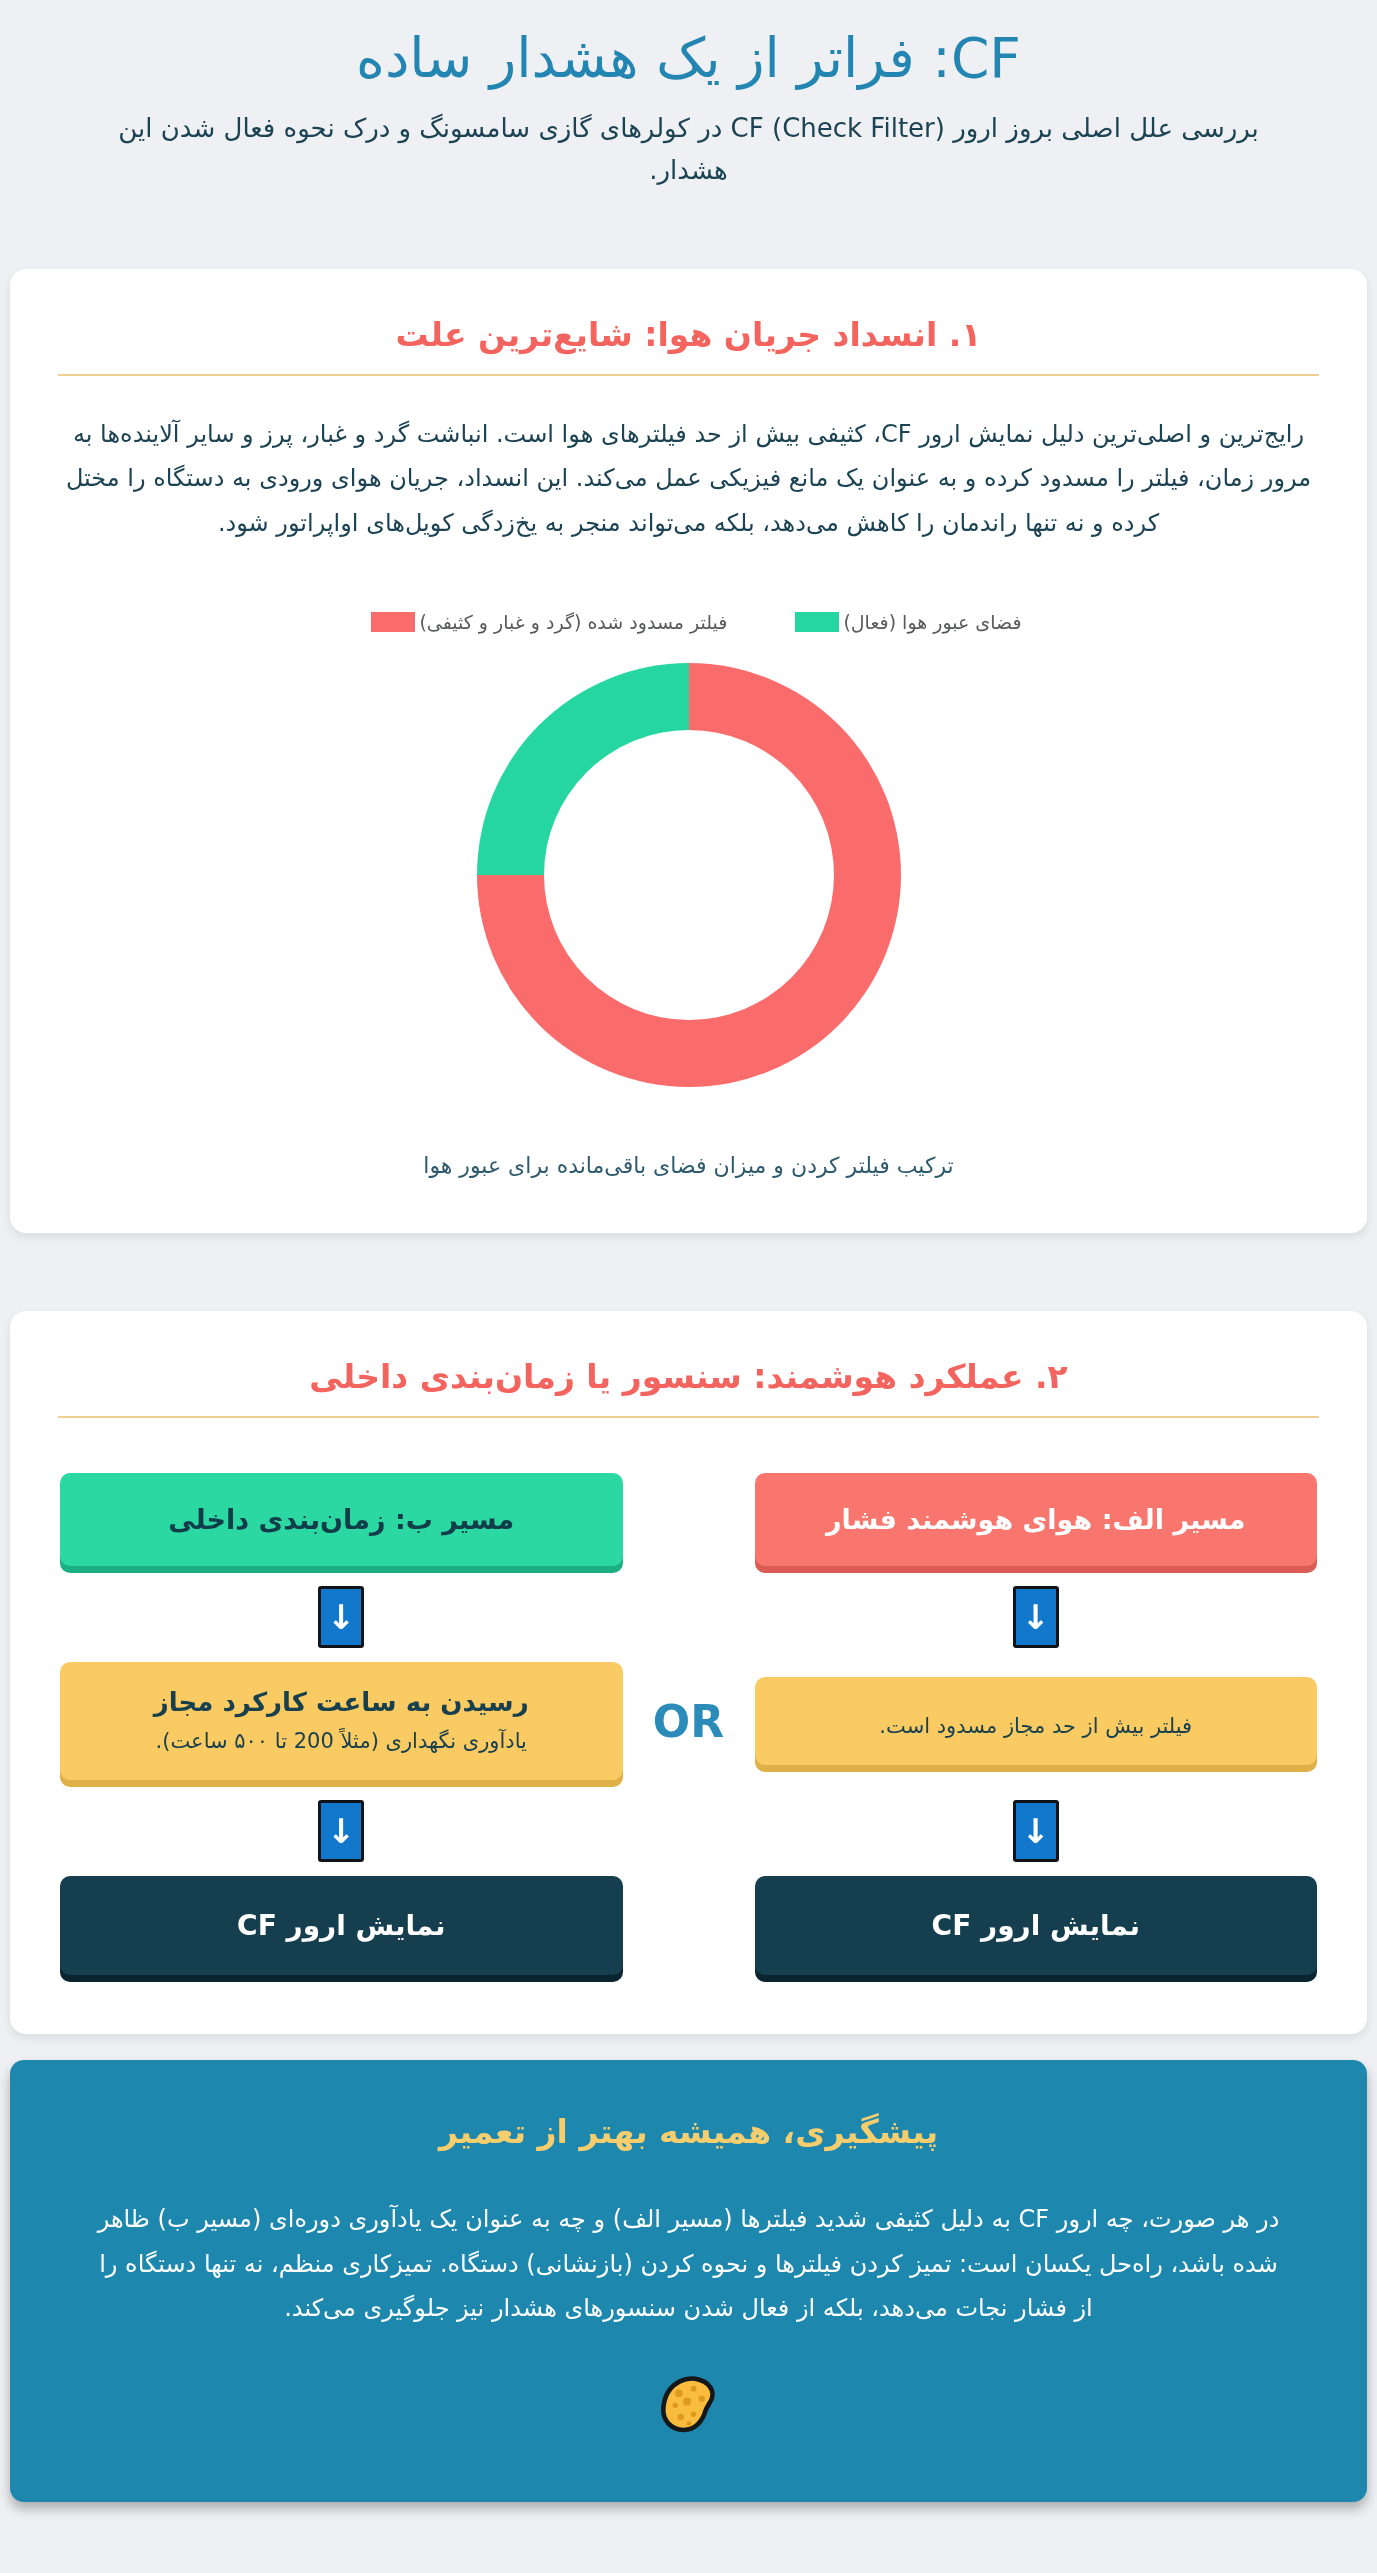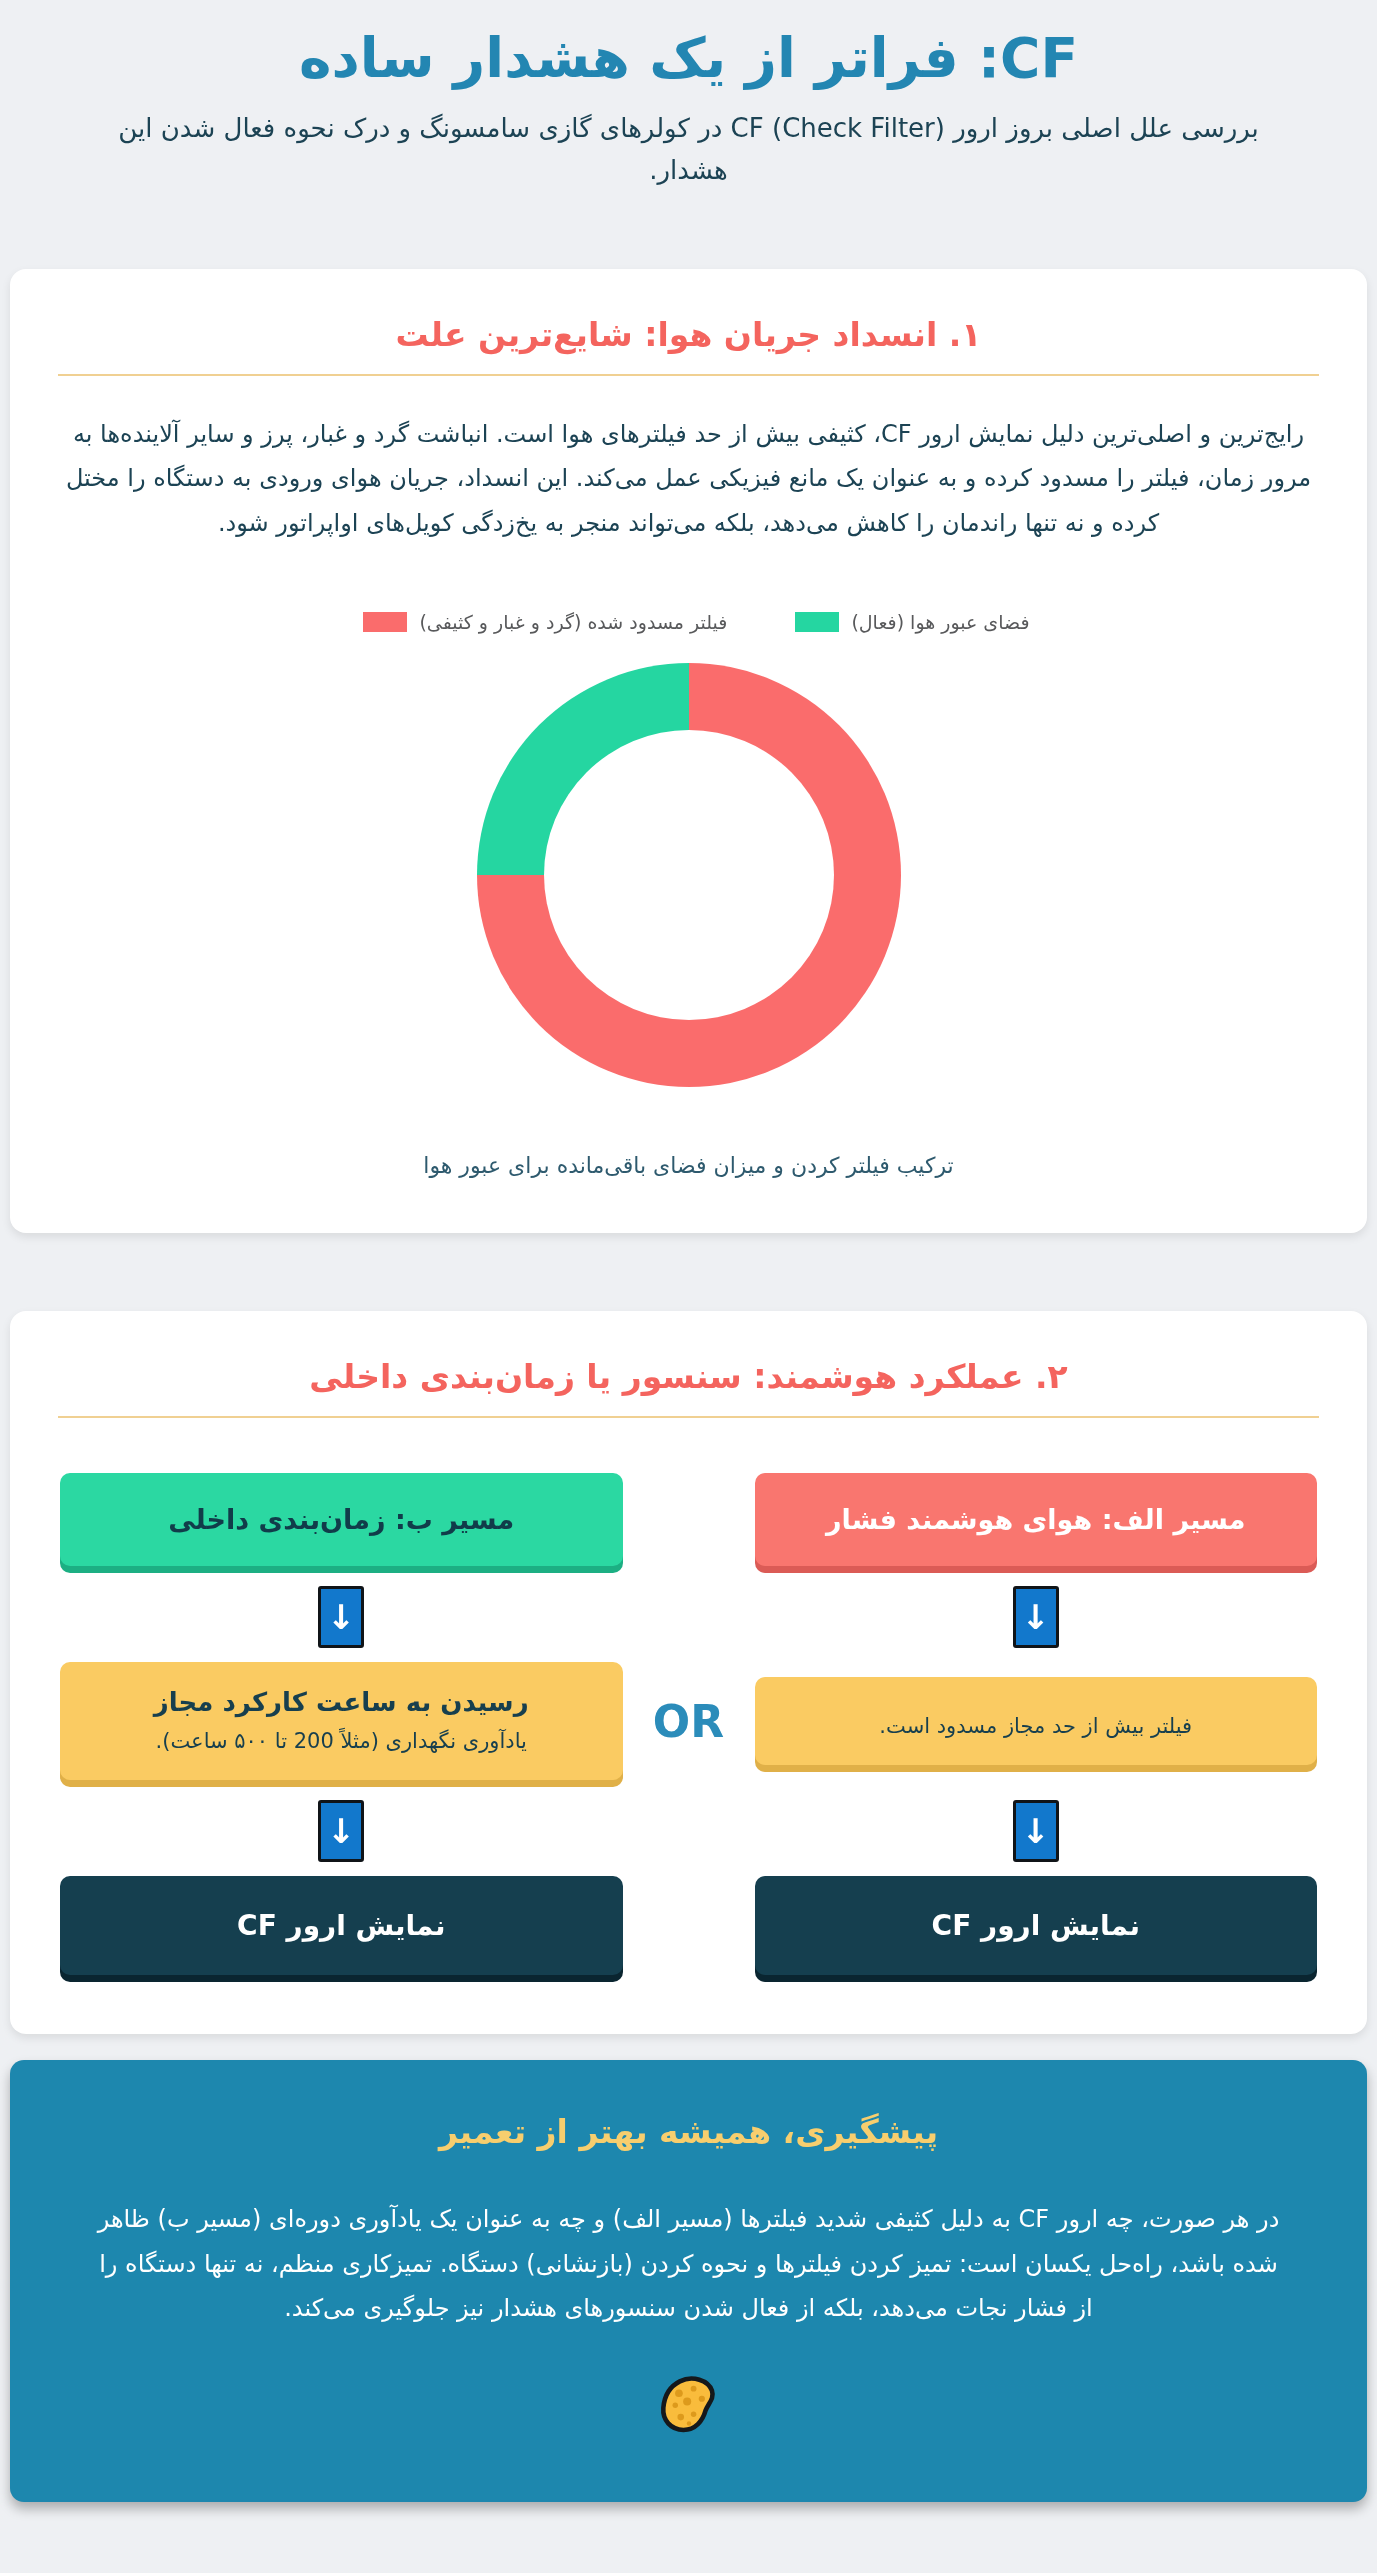--- a/index.html
+++ b/index.html
@@ -30,21 +30,21 @@
     font-family:"DejaVu Sans",sans-serif;
     color:var(--body-navy);
     direction:rtl;
   }
   .page{padding:14px 10px 20px;}
   
   .hero{text-align:center;}
   .hero h1{
     margin:10px 0 14px;
     font-size:55px;
-    font-weight:bold;
+    font-weight:normal;
     color:var(--title-blue);
     line-height:1.25;
   }
   .hero .subtitle{
     margin:0 auto;
     max-width:1180px;
     font-size:26px;
     line-height:1.62;
   }
   
@@ -69,21 +69,21 @@
     font-size:24px;
     line-height:1.85;
     text-align:center;
   }
   
   .chart-wrap{margin-top:66px;text-align:center;}
   .legend{
     display:flex;justify-content:center;align-items:center;gap:52px;
     font-size:19px;color:#58595B;
   }
-  .legend-item{display:flex;align-items:center;gap:12px;padding-left:16px;}
+  .legend-item{display:flex;align-items:center;gap:4px;padding-left:16px;}
   .swatch{width:44px;height:20px;display:inline-block;flex:none;}
   .donut{
     width:424px;height:424px;margin:30px auto 0;
     border-radius:50%;position:relative;
     background:conic-gradient(var(--chart-red) 0deg 270deg, var(--chart-green) 270deg 360deg);
   }
   .donut::after{
     content:"";position:absolute;inset:67px;background:#fff;border-radius:50%;
   }
   .caption{margin-top:66px;font-size:22px;color:#2E5A6E;}

